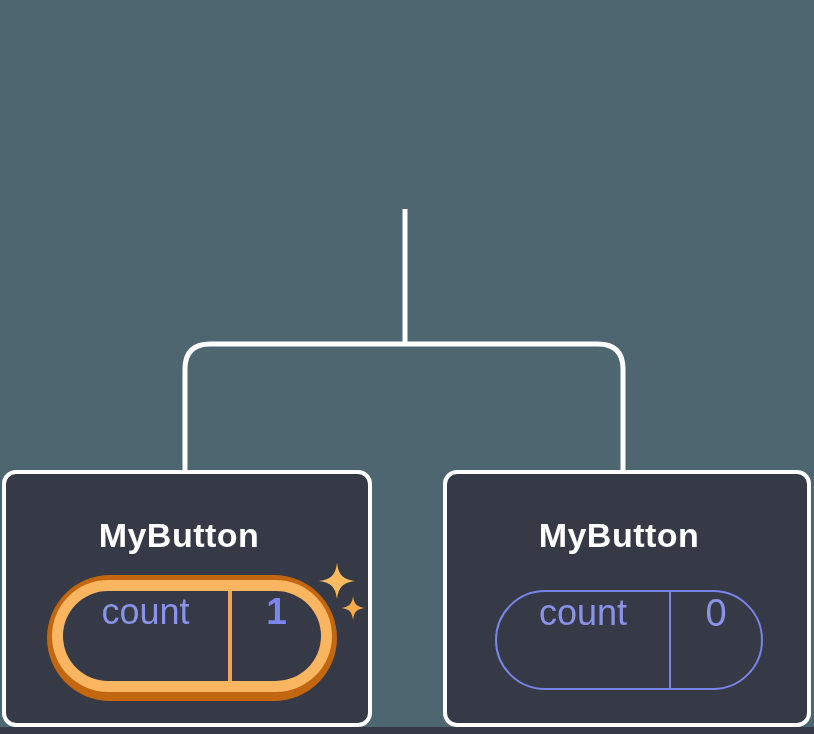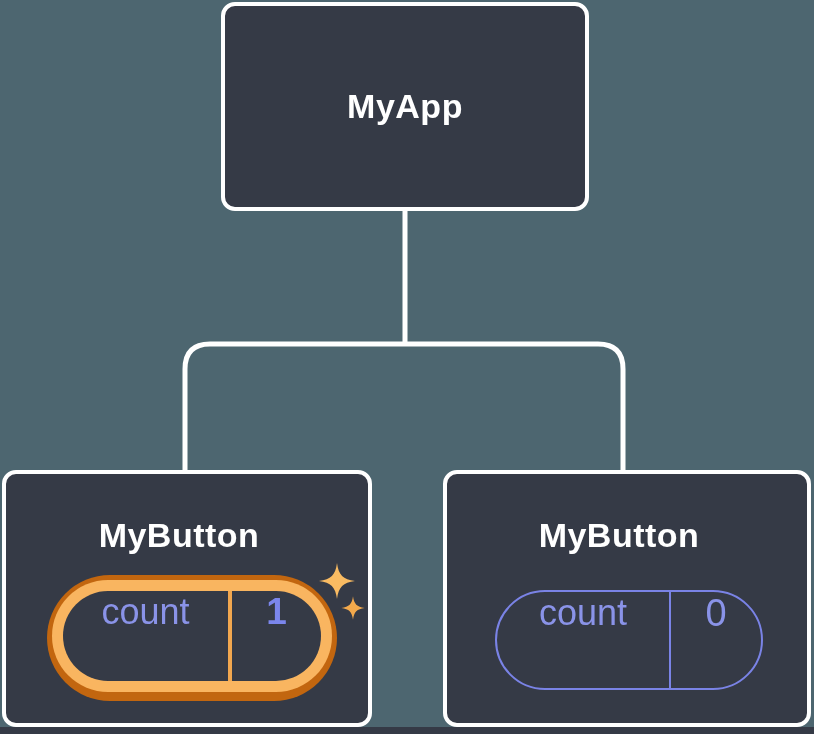--- a/index.html
+++ b/index.html
@@ -119,23 +119,20 @@
 </head>
 <body>
 
 <div class="canvas">
 
   <svg class="connector-svg" viewBox="0 0 814 734" xmlns="http://www.w3.org/2000/svg">
     <path d="M405 209 L405 344" stroke="#ffffff" stroke-width="5" fill="none"></path>
     <path d="M185 472 L185 369 Q185 344 210 344 L598 344 Q623 344 623 369 L623 472" stroke="#ffffff" stroke-width="5" fill="none"></path>
   </svg>
 
-  <div class="node node-root">
-    <div class="node-title">MyApp</div>
-  </div>
 
   <div class="node node-child-left">
     <div class="node-title child-title">MyButton</div>
 
     <div class="pill-hot-outer">
       <div class="pill-hot-mid">
         <div class="pill-hot-inner">
           <div class="pill-cell pill-cell-name">
             <span class="state-name">count</span>
           </div>

